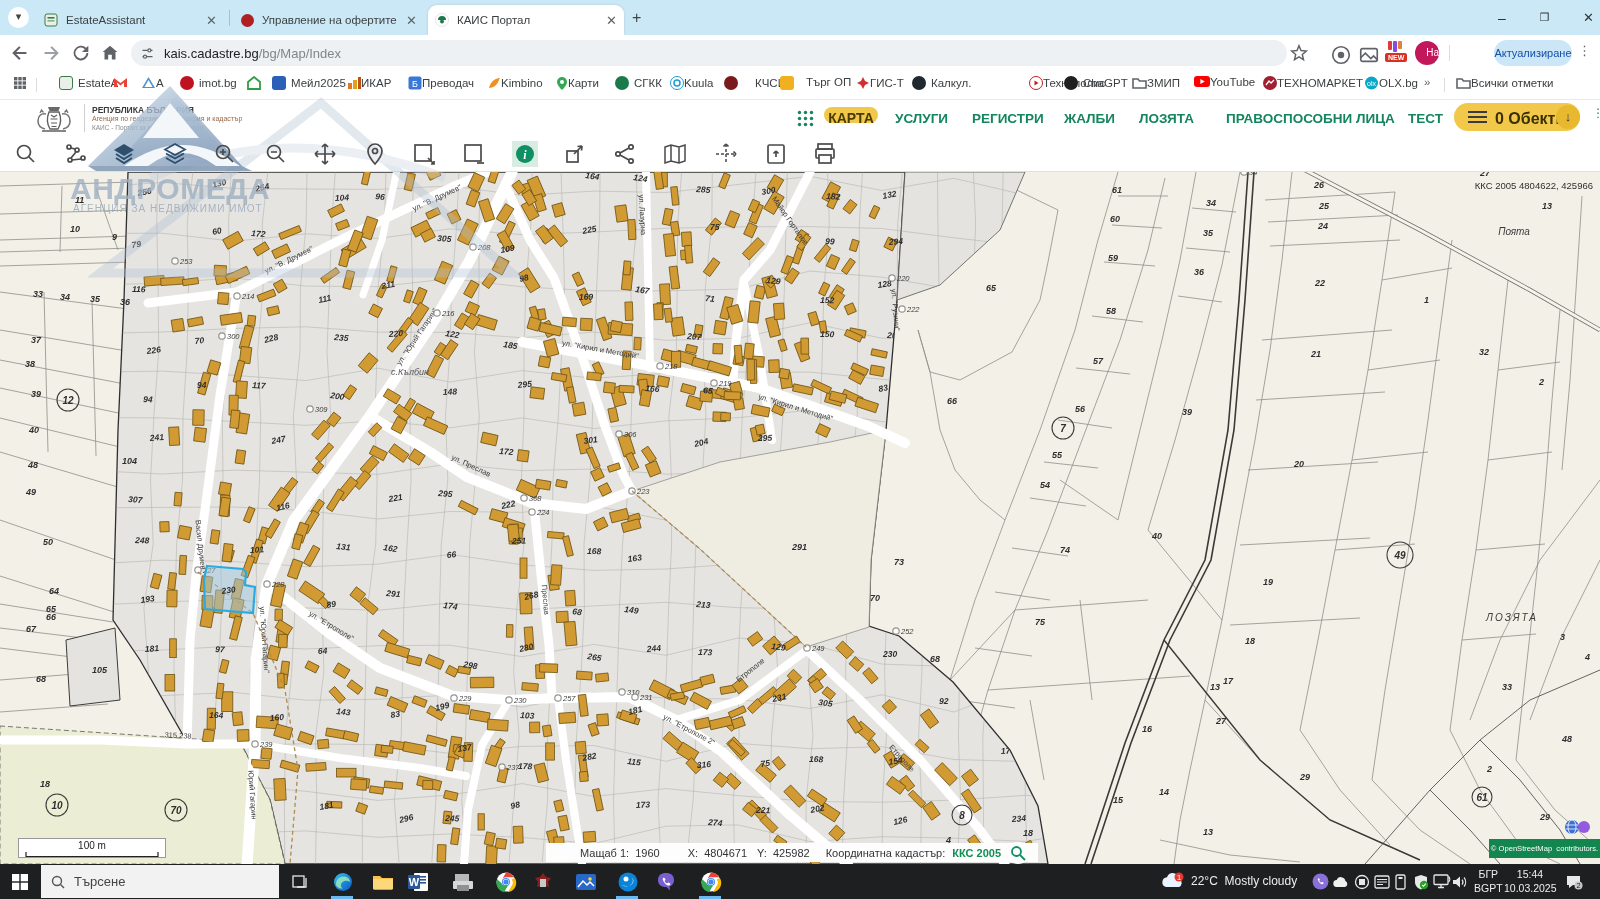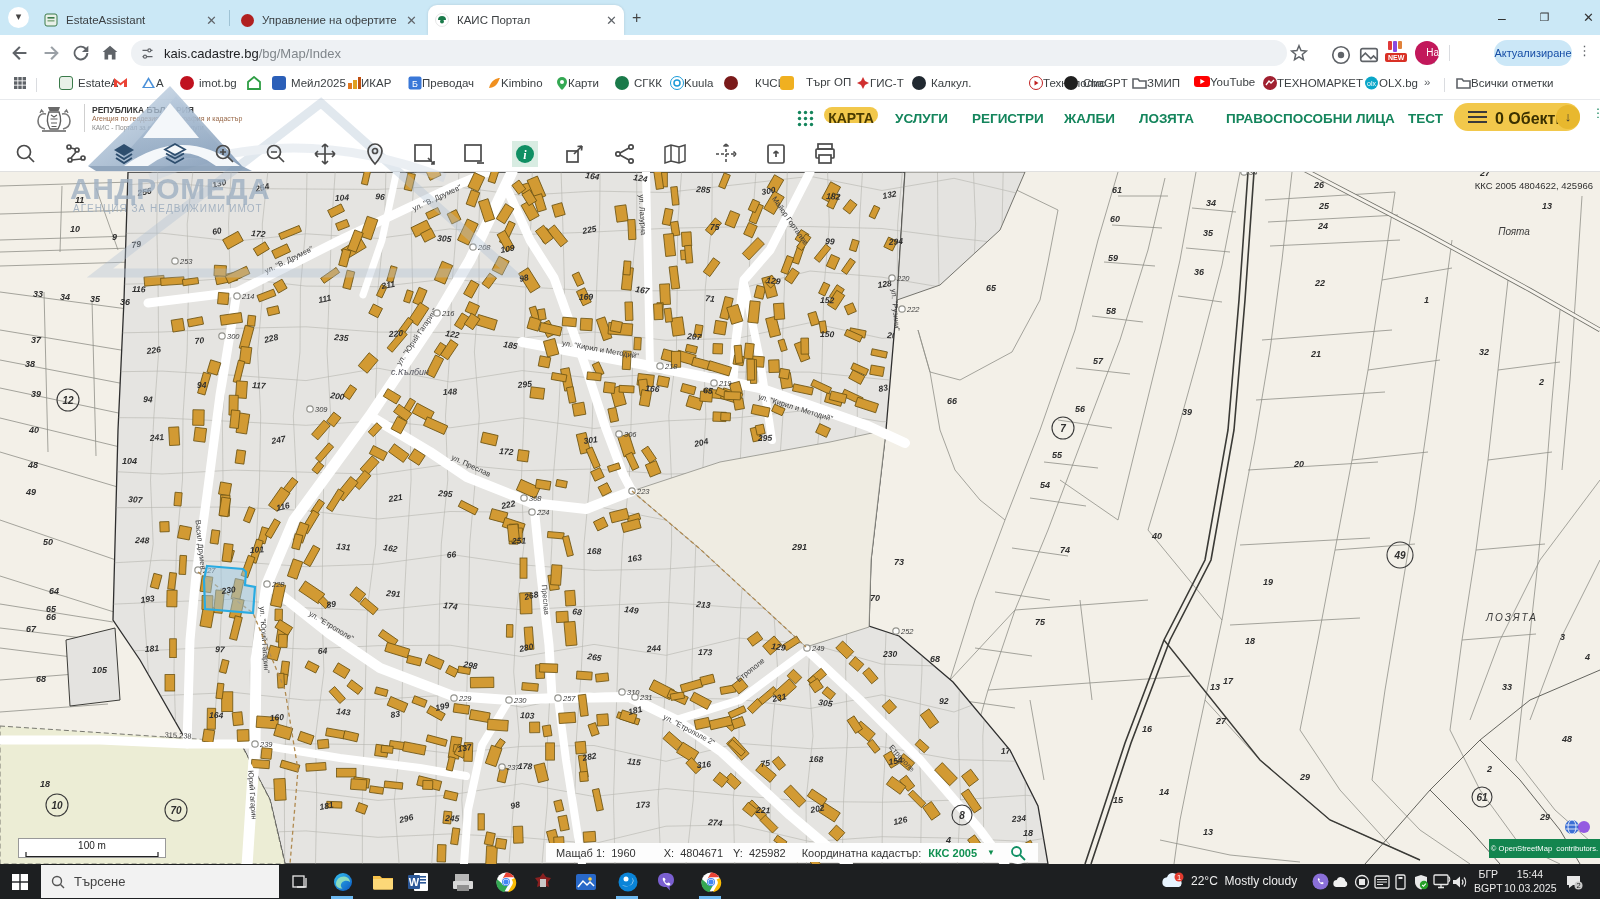--- a/index.html
+++ b/index.html
@@ -18,21 +18,21 @@
 .bm{position:absolute;top:6px;font-size:11.5px;color:#3c4043;display:flex;align-items:center;white-space:nowrap;}
 .bm .ic{width:14px;height:14px;margin-right:5px;display:inline-block;border-radius:3px;flex:none;}
 
 #hdr{left:0;top:100px;width:1600px;height:36px;background:#fff;}
 .nav{position:absolute;top:11px;font-size:13.5px;font-weight:bold;color:#14855c;}
 
 #toolsbg{left:0;top:136px;width:1600px;height:36px;background:#fff;border-bottom:1px solid #e0e0e0;z-index:4;}
 #tools{left:0;top:136px;width:1600px;height:36px;background:transparent;z-index:10;}
 .ti{position:absolute;top:5px;width:26px;height:26px;}
 
-#statusbar{left:546px;top:843px;width:492px;height:19px;background:#fdfdfd;font-size:11px;color:#333;display:flex;align-items:center;}
+#statusbar{left:546px;top:843px;width:492px;height:19px;background:#fdfdfd;font-size:11px;color:#333;display:flex;align-items:center;padding-left:24px;}
 #scalebox{left:18px;top:838px;width:148px;height:20px;background:#fff;border:1px solid #999;font-size:10px;color:#222;text-align:center;}
 #osm{left:1489px;top:839px;width:111px;height:19px;background:#13854f;color:#fff;font-size:7.6px;display:flex;align-items:center;justify-content:center;}
 
 #taskbar{left:0;top:864px;width:1600px;height:35px;background:#1d1f21;color:#e8e8e8;}
 #tsearch{position:absolute;left:41px;top:1px;width:238px;height:33px;background:#f2f2f2;color:#444;font-size:13px;display:flex;align-items:center;}
 .tic{position:absolute;top:4px;width:27px;height:27px;display:flex;align-items:center;justify-content:center;}
 .tray{position:absolute;top:9px;font-size:12px;color:#eee;}
 </style></head><body>
 
 <div class="abs" id="tabbar">

